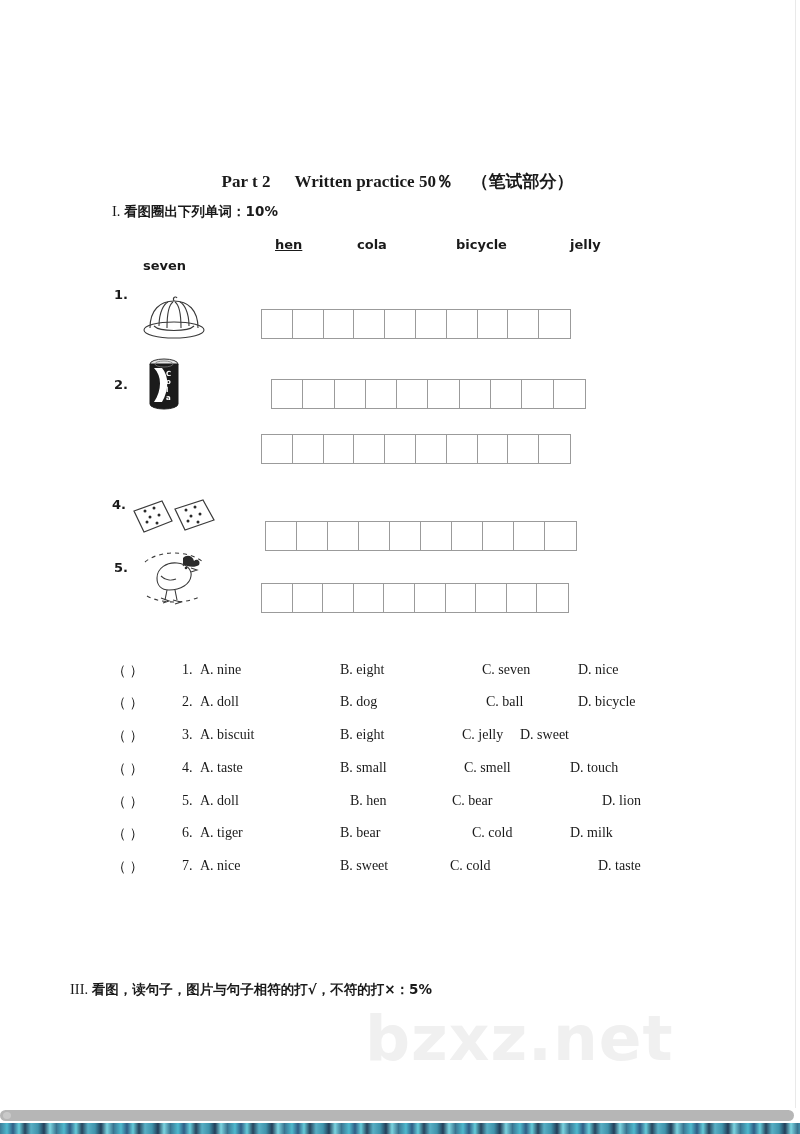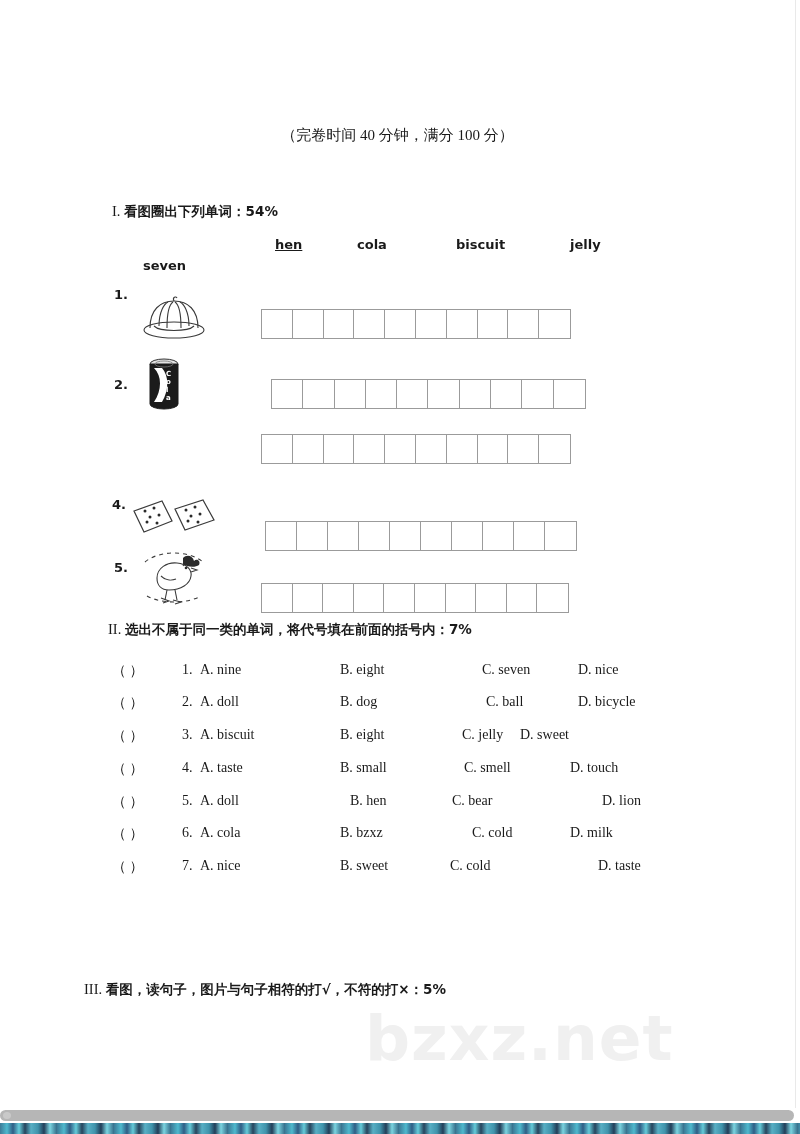--- a/index.html
+++ b/index.html
@@ -80,21 +80,21 @@
   .sec-heading .sec-num {
     font-family: "Liberation Serif", serif;
   }
   .sec-heading .sec-text {
     font-weight: 700;
     font-family: "DejaVu Sans", "Liberation Sans", sans-serif;
     font-size: 13.5px;
   }
   #sec-1 { left: 112px; top: 203px; }
   #sec-2 { left: 108px; top: 621px; }
-  #sec-3 { left: 84px;  top: 981px; }
+  #sec-3 { left: 70px;  top: 981px; }
 
   
   .wordbank {
     position: absolute;
     font-family: "DejaVu Sans", "Liberation Sans", sans-serif;
     font-weight: 700;
     font-size: 13px;
   }
   #wb-hen      { left: 275px; top: 237px; text-decoration: underline; }
   #wb-cola     { left: 357px; top: 237px; }
@@ -183,31 +183,37 @@
     opacity: 0.92;
   }
 </style>
 </head>
 <body>
 
 <div id="page-sheet">
 
   <div id="watermark">bzxz.net</div>
 
-  <div class="doc-subtitle">（完卷时间 40 分钟，满分 100 分）</div>
-
+
+  <div class="part-heading">
+    <span>Par t 2</span>
+    <span class="ph-gap"></span>
+    <span>Written practice 50％</span>
+    <span class="ph-gap-sm"></span>
+    <span>（笔试部分）</span>
+  </div>
 
   <div class="sec-heading" id="sec-1">
     <span class="sec-num">I.</span>
-    <span class="sec-text">看图圈出下列单词：54%</span>
+    <span class="sec-text">看图圈出下列单词：10%</span>
   </div>
 
   <div class="wordbank" id="wb-hen">hen</div>
   <div class="wordbank" id="wb-cola">cola</div>
-  <div class="wordbank" id="wb-biscuits">biscuit</div>
+  <div class="wordbank" id="wb-biscuits">bicycle</div>
   <div class="wordbank" id="wb-jelly">jelly</div>
   <div class="wordbank" id="wb-ball">seven</div>
 
   <div class="item-num" id="num-1">1.</div>
   <div class="item-num" id="num-2">2.</div>
   <div class="item-num" id="num-4">4.</div>
   <div class="item-num" id="num-5">5.</div>
 
   <div class="pic" id="pic-jelly">
     <svg width="74" height="50" viewBox="0 0 74 50">
@@ -339,24 +345,20 @@
     <div class="cell" style="width:10%"></div>
     <div class="cell" style="width:10%"></div>
     <div class="cell" style="width:10%"></div>
     <div class="cell" style="width:10%"></div>
     <div class="cell" style="width:10%"></div>
     <div class="cell" style="width:10%"></div>
     <div class="cell" style="width:10%"></div>
     <div class="cell" style="width:10%"></div>
   </div>
 
-  <div class="sec-heading" id="sec-2">
-    <span class="sec-num">II.</span>
-    <span class="sec-text">选出不属于同一类的单词，将代号填在前面的括号内：7%</span>
-  </div>
 
   <div class="mc-row" style="top:662px">
     <span class="paren">（     ）</span>
     <span class="opt" style="left:70px">1.</span>
     <span class="opt" style="left:88px">A. nine</span>
     <span class="opt" style="left:228px">B. eight</span>
     <span class="opt" style="left:370px">C. seven</span>
     <span class="opt" style="left:466px">D. nice</span>
   </div>
 
@@ -392,22 +394,22 @@
     <span class="opt" style="left:70px">5.</span>
     <span class="opt" style="left:88px">A. doll</span>
     <span class="opt" style="left:238px">B. hen</span>
     <span class="opt" style="left:340px">C. bear</span>
     <span class="opt" style="left:490px">D. lion</span>
   </div>
 
   <div class="mc-row" style="top:825px">
     <span class="paren">（     ）</span>
     <span class="opt" style="left:70px">6.</span>
-    <span class="opt" style="left:88px">A. cola</span>
-    <span class="opt" style="left:228px">B. bzxz</span>
+    <span class="opt" style="left:88px">A. tiger</span>
+    <span class="opt" style="left:228px">B. bear</span>
     <span class="opt" style="left:360px">C. cold</span>
     <span class="opt" style="left:458px">D. milk</span>
   </div>
 
   <div class="mc-row" style="top:858px">
     <span class="paren">（     ）</span>
     <span class="opt" style="left:70px">7.</span>
     <span class="opt" style="left:88px">A. nice</span>
     <span class="opt" style="left:228px">B. sweet</span>
     <span class="opt" style="left:338px">C. cold</span>

